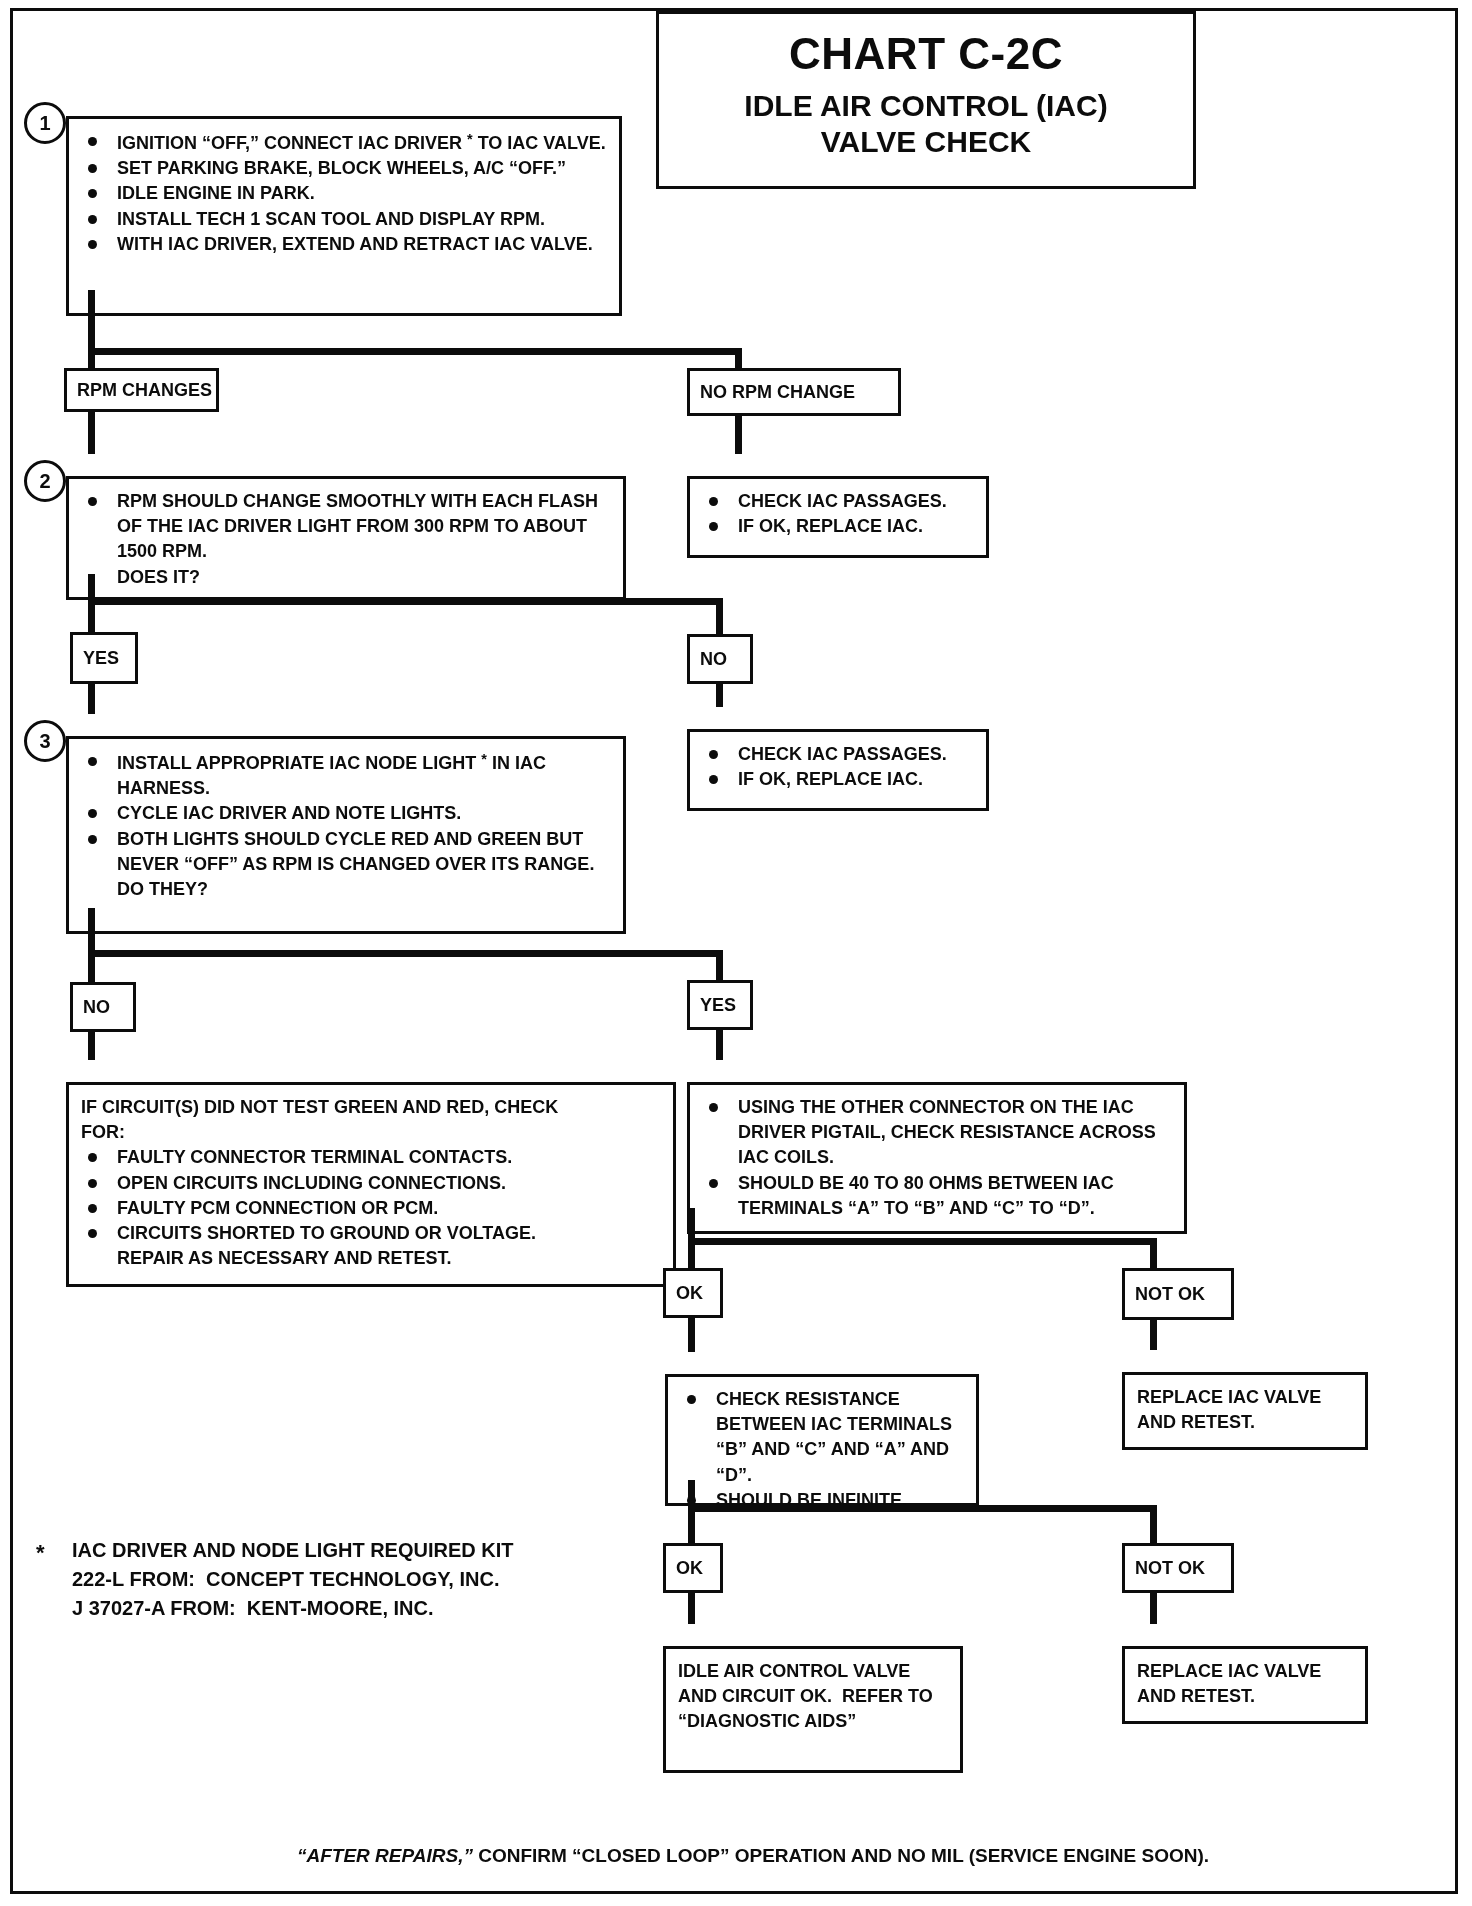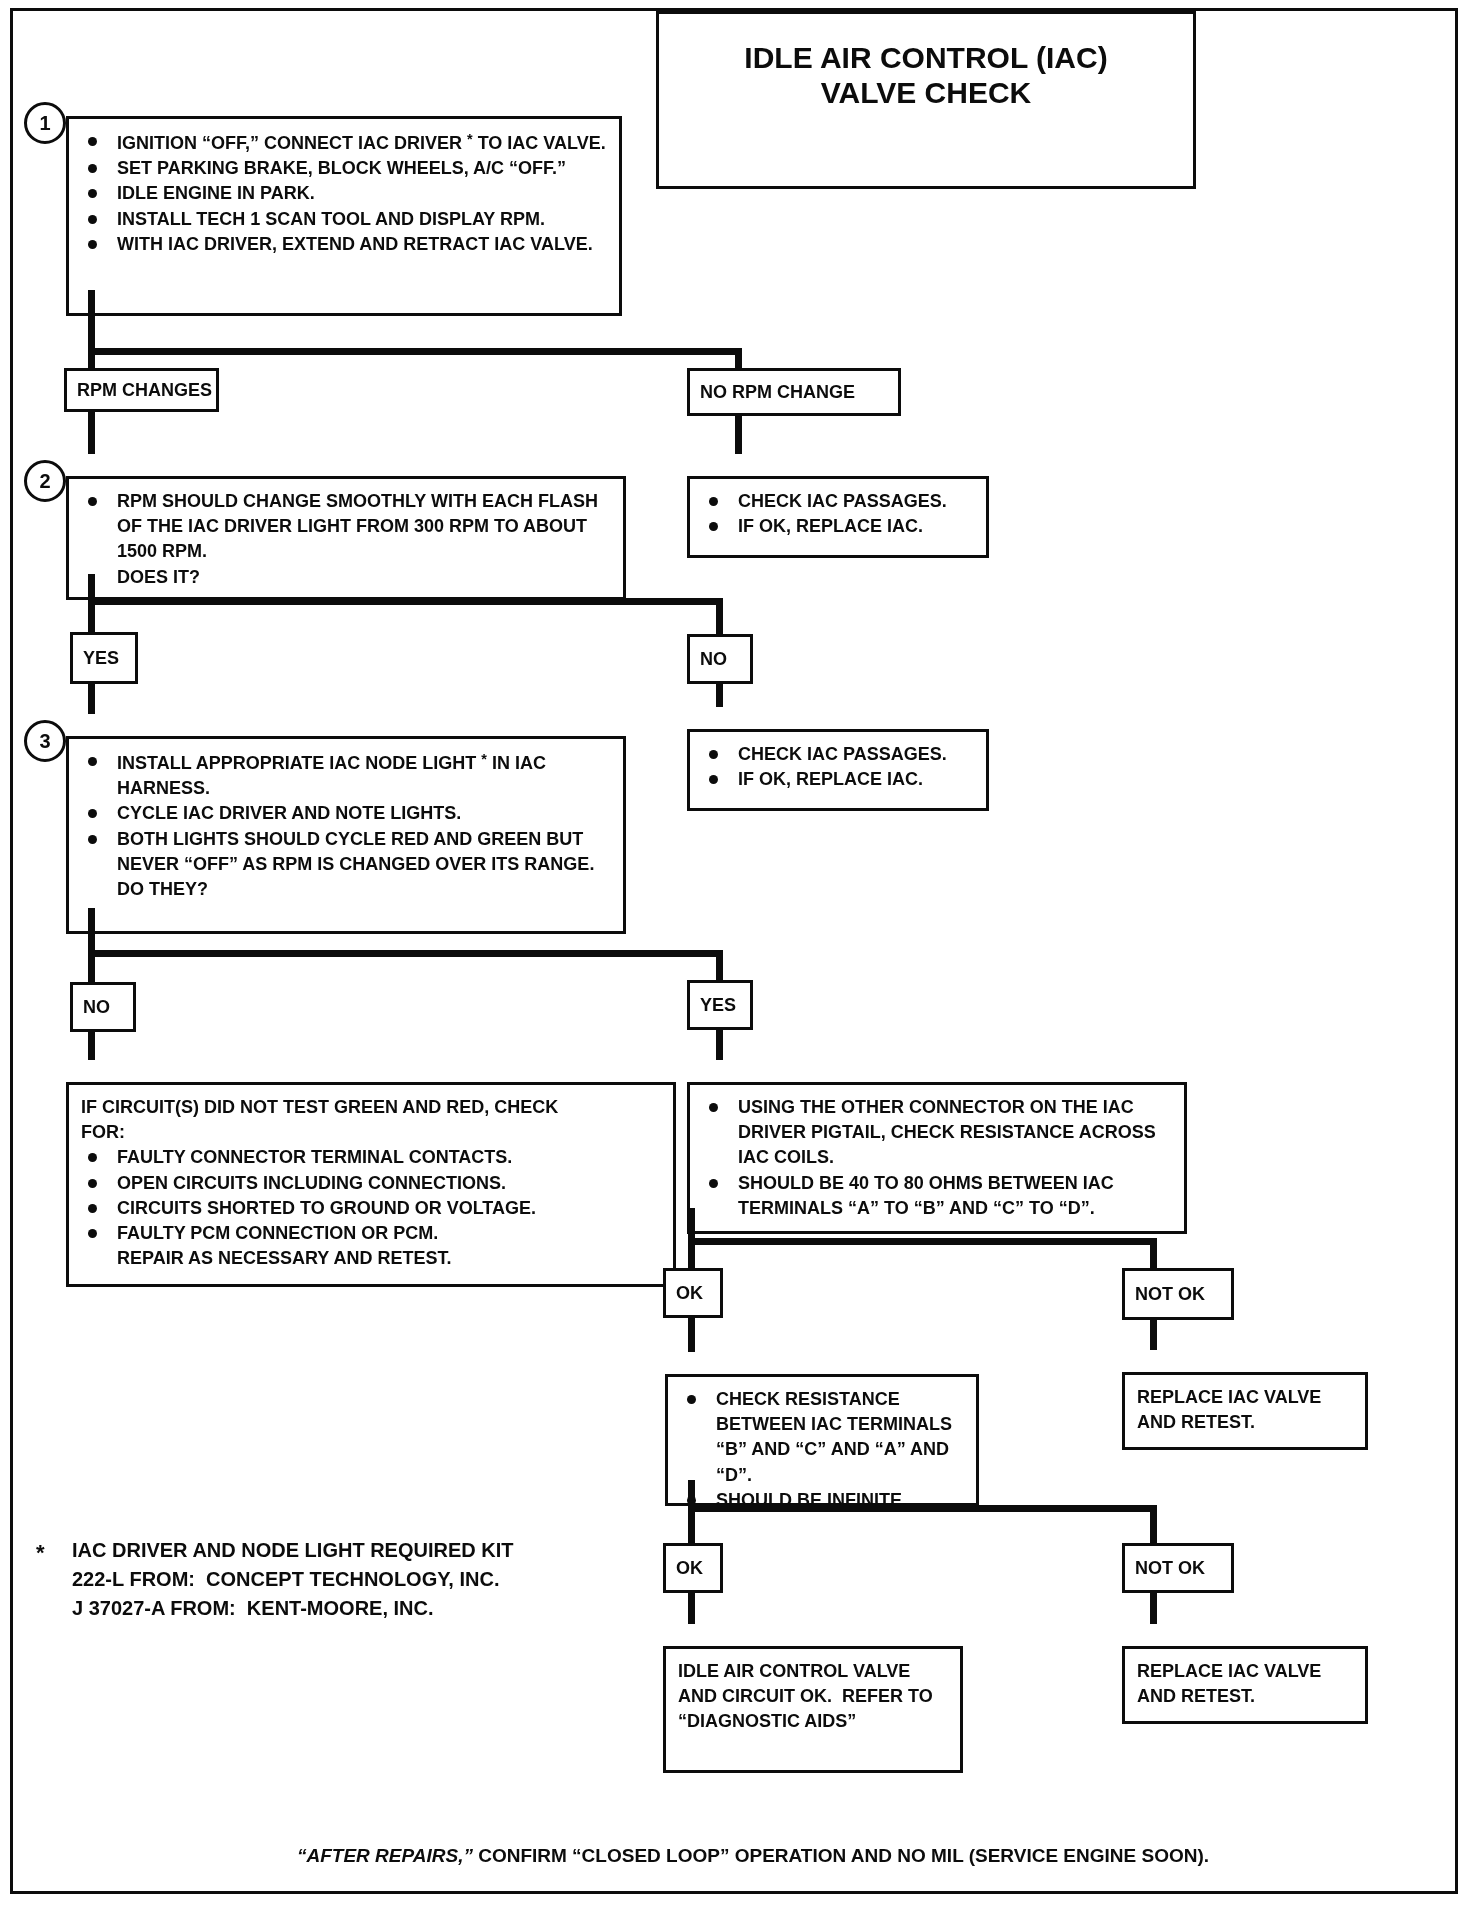--- a/index.html
+++ b/index.html
@@ -27,20 +27,21 @@
   .bottom-note{text-align:center;font-size:19px;margin-left:17px;}
   .bottom-note .em{font-style:italic;}
   .docid{text-align:center;font-size:18px;line-height:1.35;}
 </style>
 </head>
 <body>
 
 <div class="abs frame"></div>
 
 <div class="abs title-box" style="left:656px;top:11px;width:540px;height:178px;">
+  <div class="title-main">CHART C-2C</div>
   <div class="title-sub">
     <div>IDLE AIR CONTROL (IAC)</div>
     <div>VALVE CHECK</div>
   </div>
 </div>
 
 <div class="abs circle" style="left:24px;top:102px;width:42px;height:42px;">
     <span>1</span>
   </div>
 <div class="abs node" style="left:66px;top:92px;width:556px;height:200px;">
@@ -207,27 +208,27 @@
   <div class="brow">
       <span class="bcol">
         <span class="dot"></span>
       </span>
       <span class="t">OPEN CIRCUITS INCLUDING CONNECTIONS.</span>
     </div>
   <div class="brow">
       <span class="bcol">
         <span class="dot"></span>
       </span>
+      <span class="t">FAULTY PCM CONNECTION OR PCM.</span>
+    </div>
+  <div class="brow">
+      <span class="bcol">
+        <span class="dot"></span>
+      </span>
       <span class="t">CIRCUITS SHORTED TO GROUND OR VOLTAGE.</span>
-    </div>
-  <div class="brow">
-      <span class="bcol">
-        <span class="dot"></span>
-      </span>
-      <span class="t">FAULTY PCM CONNECTION OR PCM.</span>
     </div>
   <div class="brow">
       <span class="bcol empty">
         <span class="dot"></span>
       </span>
       <span class="t">REPAIR AS NECESSARY AND RETEST.</span>
     </div>
 </div>
 
 <div class="abs node" style="left:687px;top:1058px;width:500px;height:152px;">

